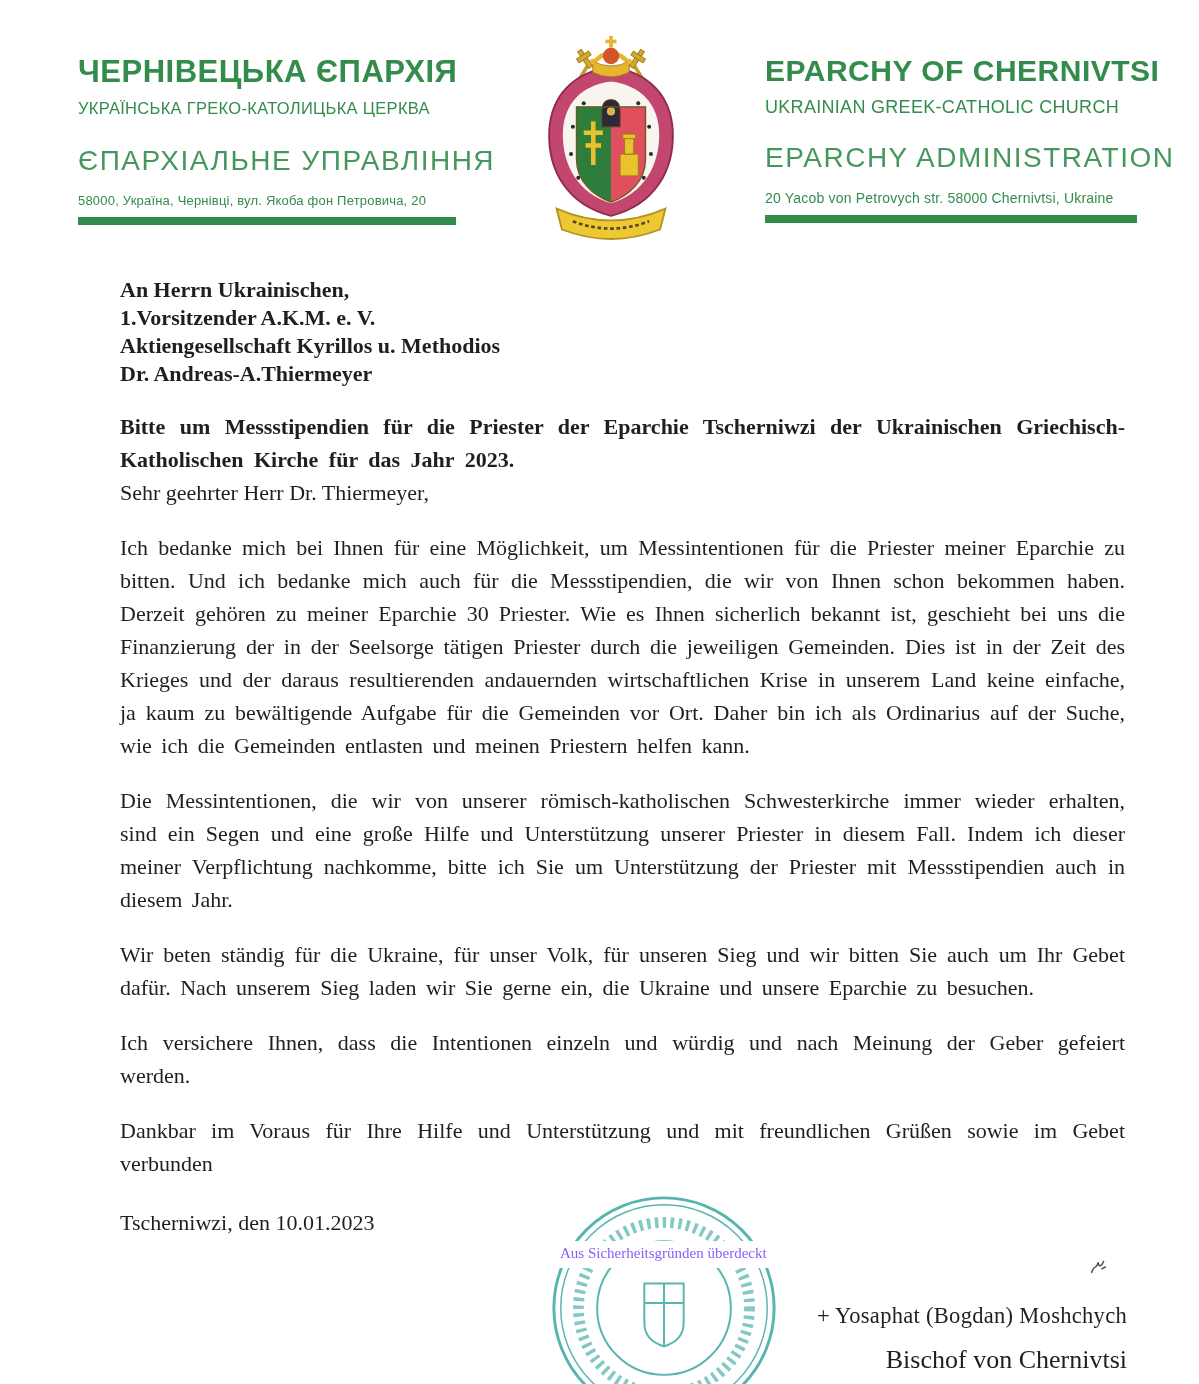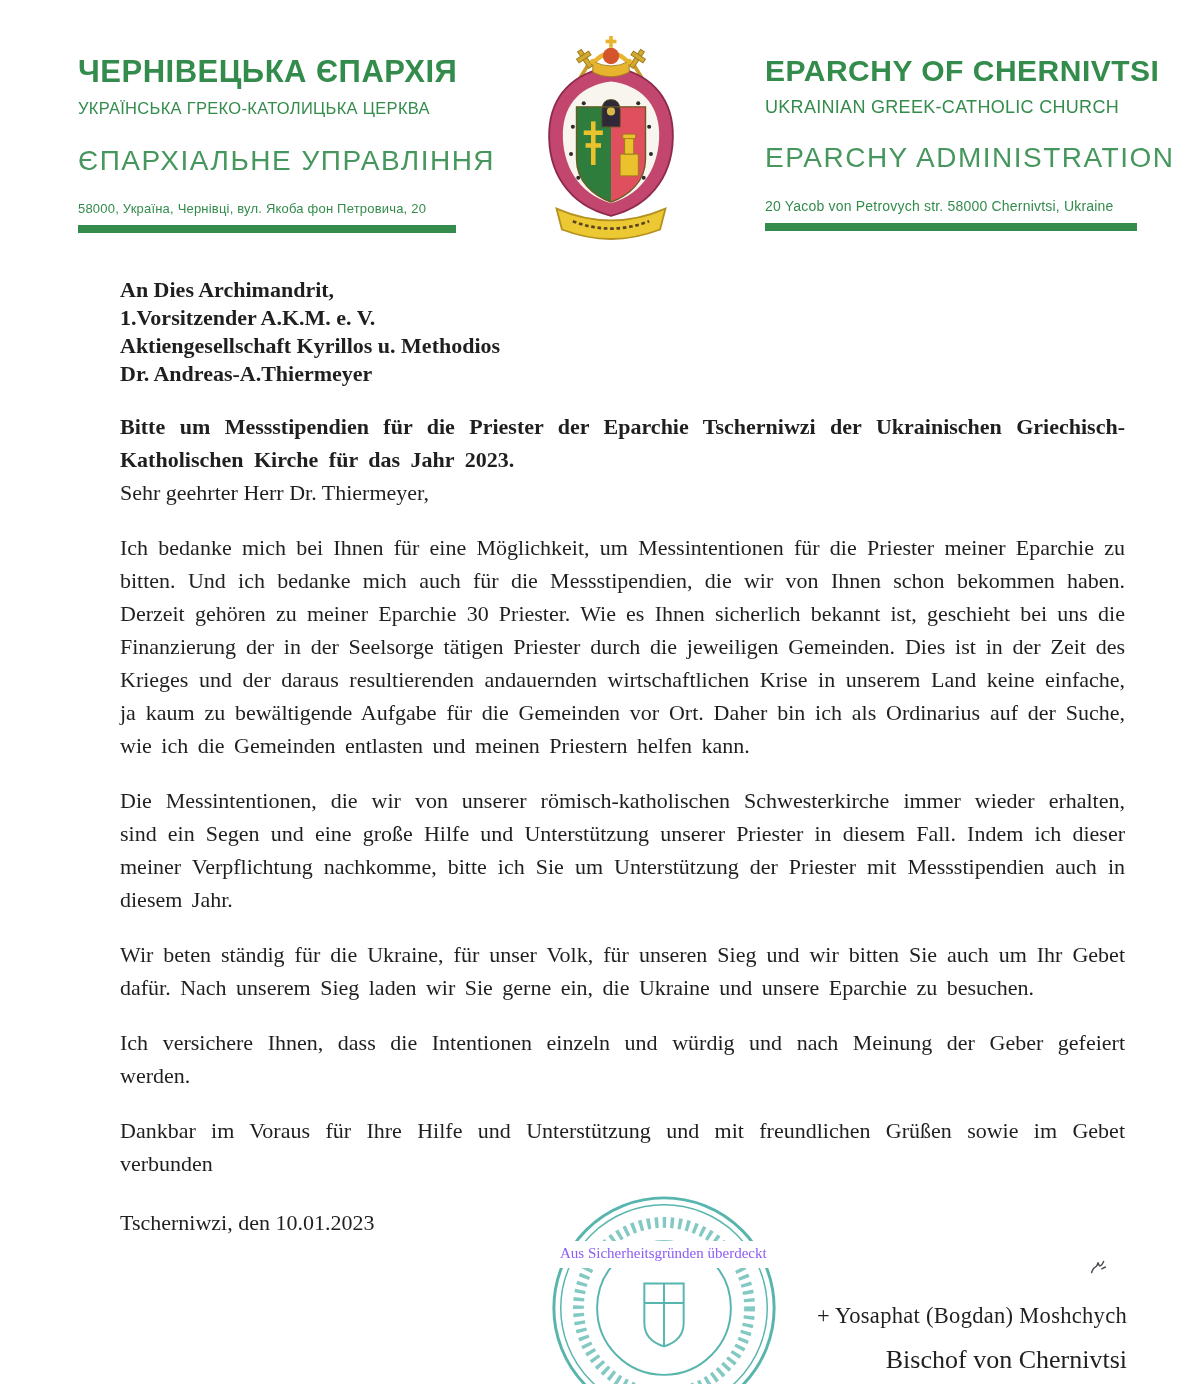--- a/index.html
+++ b/index.html
@@ -29,21 +29,21 @@
   .lh-title {
     font-size: 31px; font-weight: bold; letter-spacing: 0.5px;
     margin-bottom: 9px; white-space: nowrap;
   }
   .lh-right .lh-title { font-size: 30px; }
   .lh-subtitle { font-size: 16.5px; letter-spacing: 0.3px; margin-bottom: 27px; white-space: nowrap; }
   .lh-right .lh-subtitle { font-size: 18px; margin-bottom: 24px; }
   .lh-dept {
     font-size: 28px; font-weight: normal; letter-spacing: 1.5px;
     color: var(--accent, #338c4c); opacity: 0.9;
-    margin-bottom: 24px; white-space: nowrap;
+    margin-bottom: 16px; white-space: nowrap;
   }
   .lh-addr { font-size: 13px; letter-spacing: 0.2px; margin-bottom: 9px; white-space: nowrap; }
   .lh-right .lh-addr { font-size: 14px; }
   .lh-bar { height: 8px; background: var(--accent, #338c4c); width: 100%; }
 
   .crest { flex: 0 0 auto; margin-top: -4px; }
 
   
   .letter {
     position: relative; z-index: 2;
@@ -160,21 +160,21 @@
       <div class="lh-title">EPARCHY OF CHERNIVTSI</div>
       <div class="lh-subtitle">UKRAINIAN GREEK-CATHOLIC CHURCH</div>
       <div class="lh-dept">EPARCHY ADMINISTRATION</div>
       <div class="lh-addr">20 Yacob von Petrovych str. 58000 Chernivtsi, Ukraine</div>
       <div class="lh-bar"></div>
     </div>
   </header>
 
   <main class="letter">
     <div class="recipient">
-      <div>An Dies Archimandrit,</div>
+      <div>An Herrn Ukrainischen,</div>
       <div>1.Vorsitzender A.K.M. e. V.</div>
       <div>Aktiengesellschaft Kyrillos u. Methodios</div>
       <div>Dr. Andreas-A.Thiermeyer</div>
     </div>
 
     <p class="subject">Bitte um Messstipendien für die Priester der Eparchie Tscherniwzi der Ukrainischen Griechisch-Katholischen Kirche für das Jahr 2023.</p>
 
     <p class="salutation">Sehr geehrter Herr Dr. Thiermeyer,</p>
 
     <p class="para">Ich bedanke mich bei Ihnen für eine Möglichkeit, um Messintentionen für die Priester meiner Eparchie zu bitten. Und ich bedanke mich auch für die Messstipendien, die wir von Ihnen schon bekommen haben. Derzeit gehören zu meiner Eparchie 30 Priester. Wie es Ihnen sicherlich bekannt ist, geschieht bei uns die Finanzierung der in der Seelsorge tätigen Priester durch die jeweiligen Gemeinden. Dies ist in der Zeit des Krieges und der daraus resultierenden andauernden wirtschaftlichen Krise in unserem Land keine einfache, ja kaum zu bewältigende Aufgabe für die Gemeinden vor Ort. Daher bin ich als Ordinarius auf der Suche, wie ich die Gemeinden entlasten und meinen Priestern helfen kann.</p>

